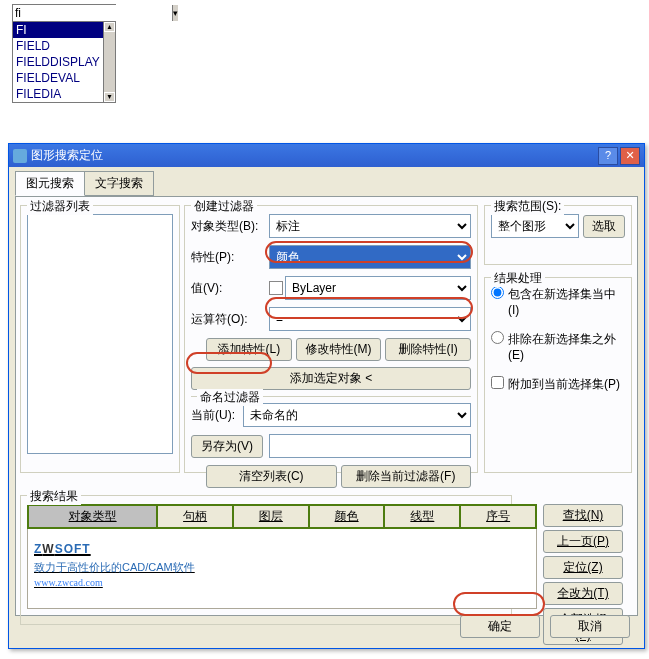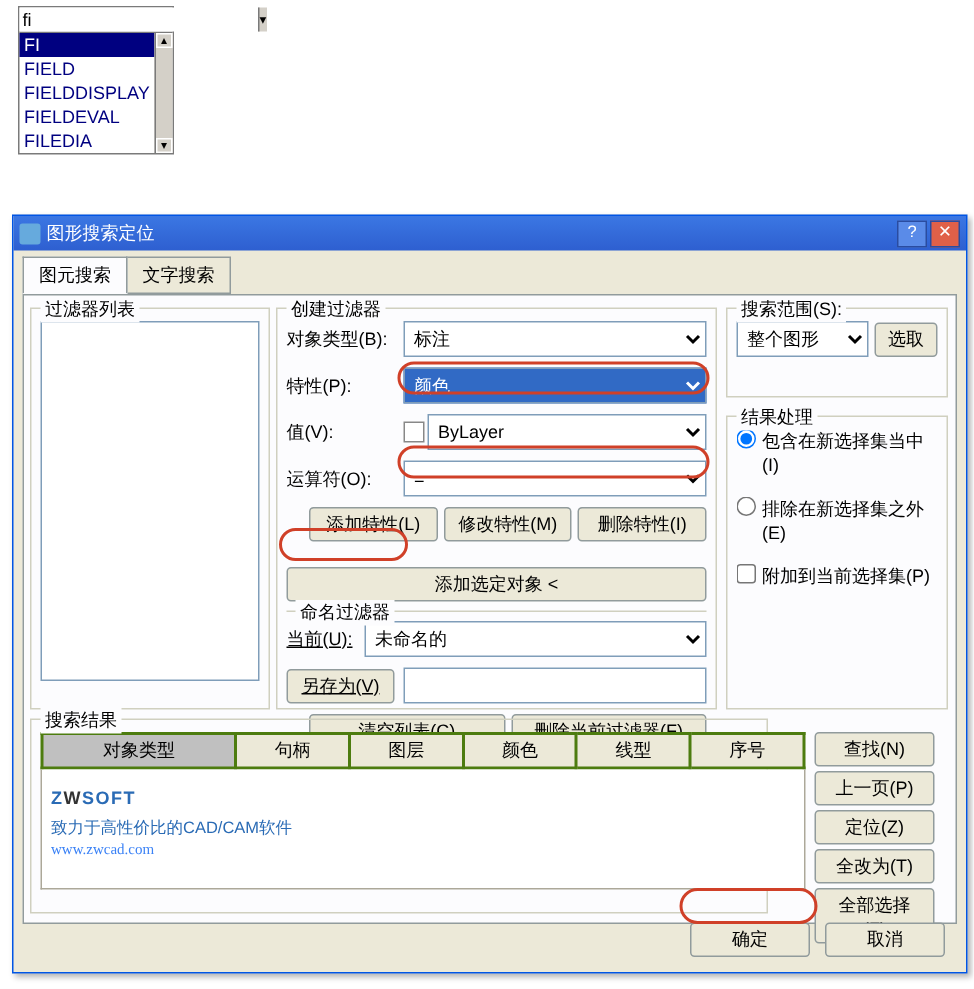--- a/index.html
+++ b/index.html
@@ -38,35 +38,35 @@
 .fs-filterlist .listbox { width:100%; height:240px; border:1px solid #7f9db9; background:#fff; }
 
 .fs-create { left:168px; top:8px; width:294px; height:268px; }
 .row { display:flex; align-items:center; margin-bottom:7px; }
 .row label { width:78px; }
 .row .ctrl { flex:1; }
 select, input[type=text] { width:100%; border:1px solid #7f9db9; background:#fff; height:24px; padding:0 2px; }
 select.hl { background:#316ac5; color:#fff; }
 .btn { border:1px solid #919b9c; background:#ece9d8; padding:2px 8px; cursor:pointer; border-radius:3px; }
 .btn:disabled, .btn.disabled { color:#000000; }
-.btn-row { display:flex; gap:4px; margin-bottom:17px;padding-left:15px; }
+.btn-row { display:flex; gap:4px; margin-bottom:6px;padding-left:15px; }
 .btn-row .btn { flex:1; }
 
-.fs-naming { border-top:1px solid #d0d0bf; margin-top:6px; padding-top:6px; position:relative;text-decoration:underline; }
+.fs-naming { border-top:1px solid #d0d0bf; margin-top:6px; padding-top:6px; position:relative; }
 .fs-naming .legend2 { position:absolute; top:-8px; left:6px; background:#fcfcfe; padding:0 3px; }
 
 .fs-scope { left:468px; top:8px; width:148px; height:60px; }
 .fs-scope .scope-row { display:flex; gap:4px; align-items:center; }
 .fs-scope select { flex:1; }
 .fs-scope .btn { width:42px; }
 
 .fs-result { left:468px; top:80px; width:148px; height:196px; }
 .fs-result .opt { display:flex; align-items:flex-start; gap:4px; margin-bottom:14px; }
 
-.fs-search { left:4px; top:282px; width:492px; height:130px; }
+.fs-search { left:4px; top:298px; width:492px; height:130px;text-decoration:underline; }
 .fs-search .table-wrap { display:flex; gap:6px; }
 .fs-search table { border-collapse:collapse; width:510px; }
 .fs-search th { border:2px solid #4d7c0f; background:#ece9d8; padding:2px 4px; text-align:center; font-weight:normal;margin-top:32px; }
 .fs-search th.sel { background:#c0c0c0; }
 .fs-search .table-body { height:80px; border:1px solid #aca899; border-top:none; background:#fff; width:510px; }
 .fs-search .side-btns { display:flex; flex-direction:column; gap:3px; }
 .fs-search .side-btns .btn { width:80px; }
 
 .logo-area { position:absolute; left:20px; top:320px; }
 .logo-area .brand { font-size:20px; font-weight:bold; color:#2a6bb5; font-family:Arial; letter-spacing:1px; }

